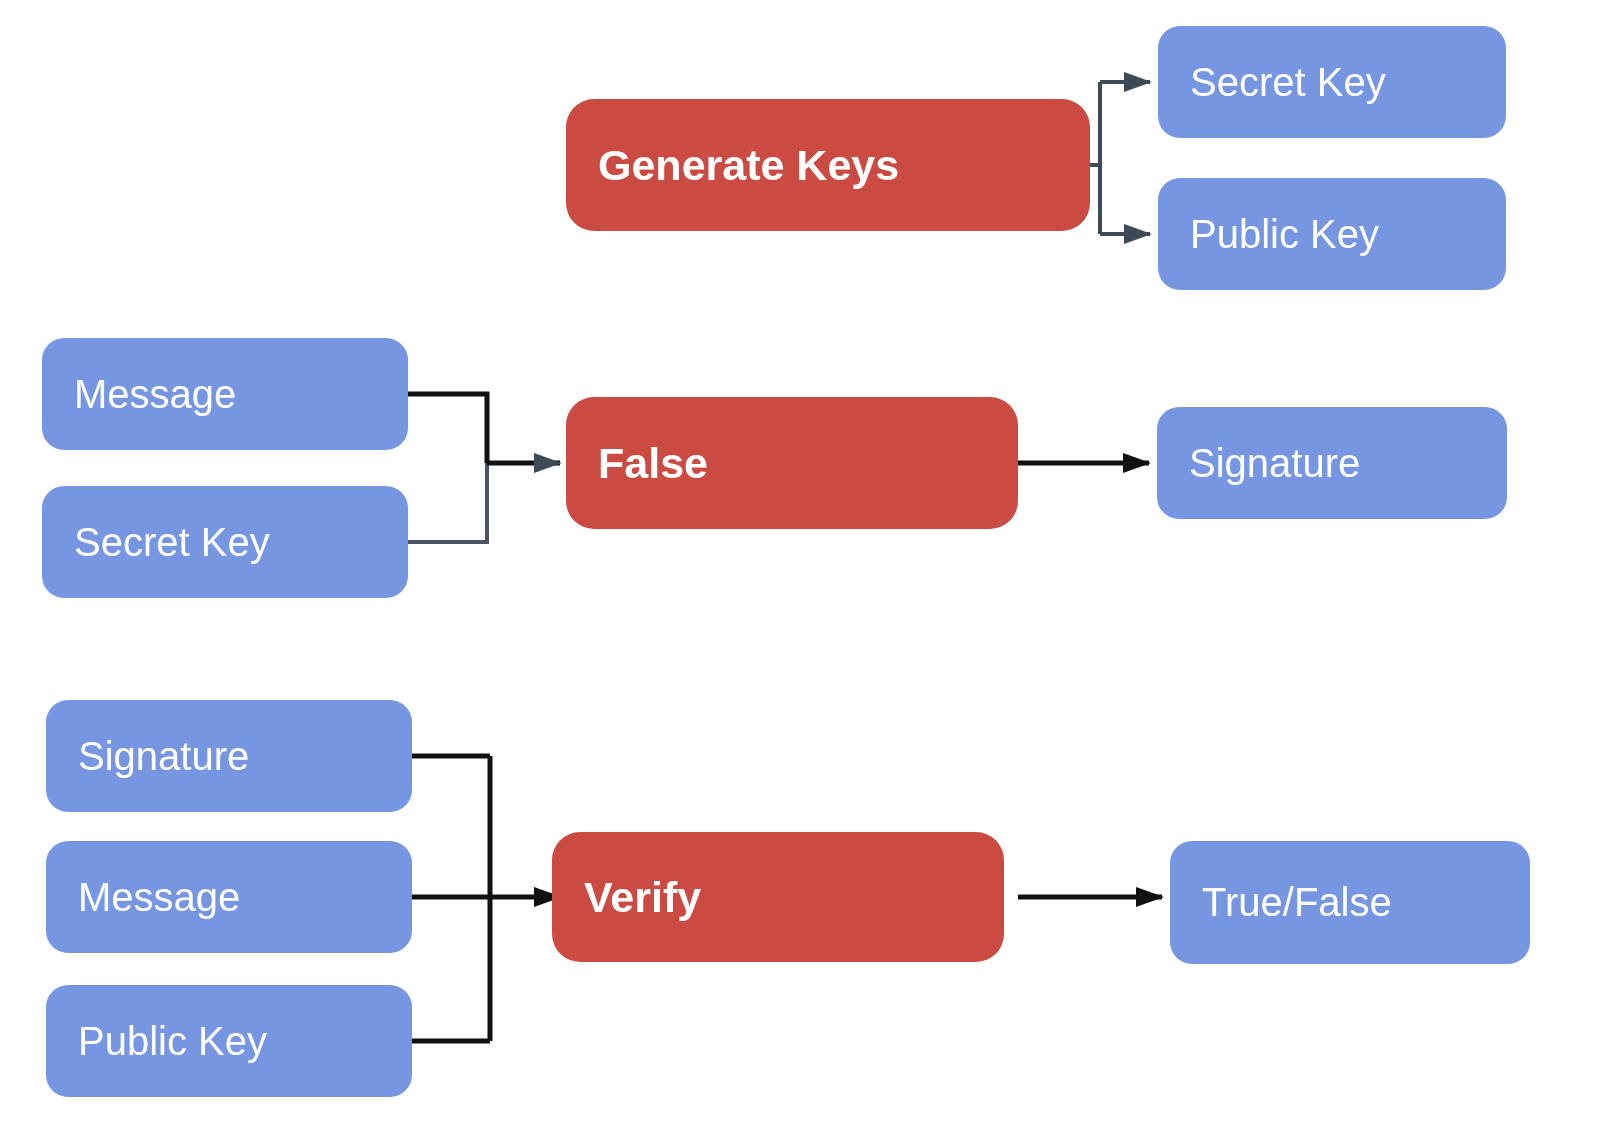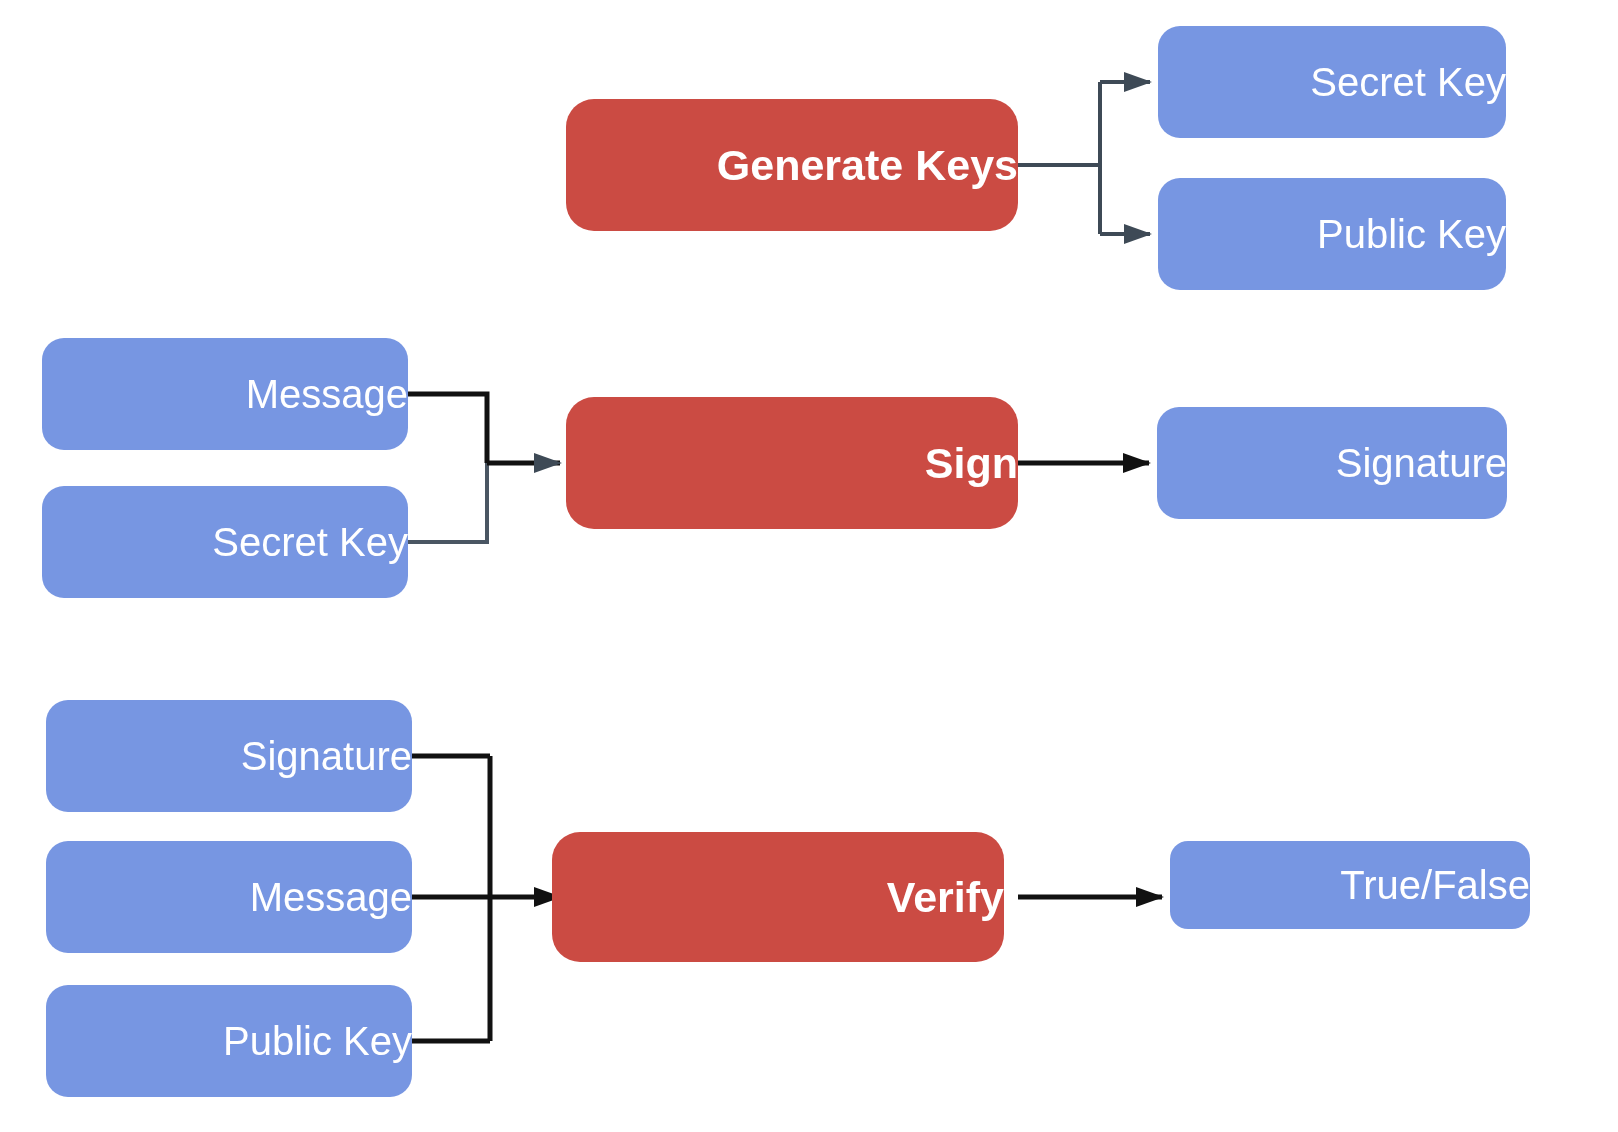--- a/index.html
+++ b/index.html
@@ -18,24 +18,25 @@
   }
   .edge-slate  { stroke: var(--connector-slate, #3e4a56); stroke-width: 4; fill: none; }
   .edge-slate2 { stroke: var(--connector-slate-light, #4a5663); stroke-width: 4; fill: none; }
   .edge-black  { stroke: var(--connector-black, #111111); stroke-width: 5; fill: none; }
   .head-slate  { fill: var(--connector-slate, #3e4a56); }
   .head-black  { fill: var(--connector-black, #111111); }
   .node {
     position: absolute;
     display: flex;
     align-items: center;
-    justify-content: flex-end;
+    justify-content: flex-start;
     box-sizing: border-box;
     color: var(--label-text, #ffffff);
     text-align: center;
+    padding-left: 32px;
   }
   .node.data {
     background: var(--data-fill, #7796e2);
     border-radius: 22px;
     font-size: 40px;
     font-weight: 400;
   }
   .node.process {
     background: var(--process-fill, #cb4b43);
     border-radius: 28px;
@@ -67,52 +68,52 @@
     <path class="edge-black" d="M487,463 H560" marker-end="url(#arrow-slate)"></path>
 
     <path class="edge-black" d="M1018,463 H1149" marker-end="url(#arrow-black)"></path>
 
     <path class="edge-black" d="M412,756 H490 M412,1041 H490 M490,756 V1041"></path>
     <path class="edge-black" d="M412,897 H560" marker-end="url(#arrow-black)"></path>
 
     <path class="edge-black" d="M1018,897 H1162" marker-end="url(#arrow-black)"></path>
   </svg>
 
-  <div class="node process" style="left:566px; top:99px; width:452px; height:132px;">
+  <div class="node process" style="left:566px; top:99px; width:524px; height:132px;">
     <span>Generate Keys</span>
   </div>
   <div class="node data" style="left:1158px; top:26px; width:348px; height:112px;">
     <span>Secret Key</span>
   </div>
   <div class="node data" style="left:1158px; top:178px; width:348px; height:112px;">
     <span>Public Key</span>
   </div>
 
   <div class="node data" style="left:42px; top:338px; width:366px; height:112px;">
     <span>Message</span>
   </div>
   <div class="node data" style="left:42px; top:486px; width:366px; height:112px;">
     <span>Secret Key</span>
   </div>
   <div class="node process" style="left:566px; top:397px; width:452px; height:132px;">
-    <span>Sign</span>
+    <span>False</span>
   </div>
   <div class="node data" style="left:1157px; top:407px; width:350px; height:112px;">
     <span>Signature</span>
   </div>
 
   <div class="node data" style="left:46px; top:700px; width:366px; height:112px;">
     <span>Signature</span>
   </div>
   <div class="node data" style="left:46px; top:841px; width:366px; height:112px;">
     <span>Message</span>
   </div>
   <div class="node data" style="left:46px; top:985px; width:366px; height:112px;">
     <span>Public Key</span>
   </div>
   <div class="node process" style="left:552px; top:832px; width:452px; height:130px;">
     <span>Verify</span>
   </div>
-  <div class="node data" style="left:1170px; top:841px; width:360px; height:88px;border-radius:18px;">
+  <div class="node data" style="left:1170px; top:841px; width:360px; height:123px;">
     <span>True/False</span>
   </div>
 
 </div>
 
 </body></html>

